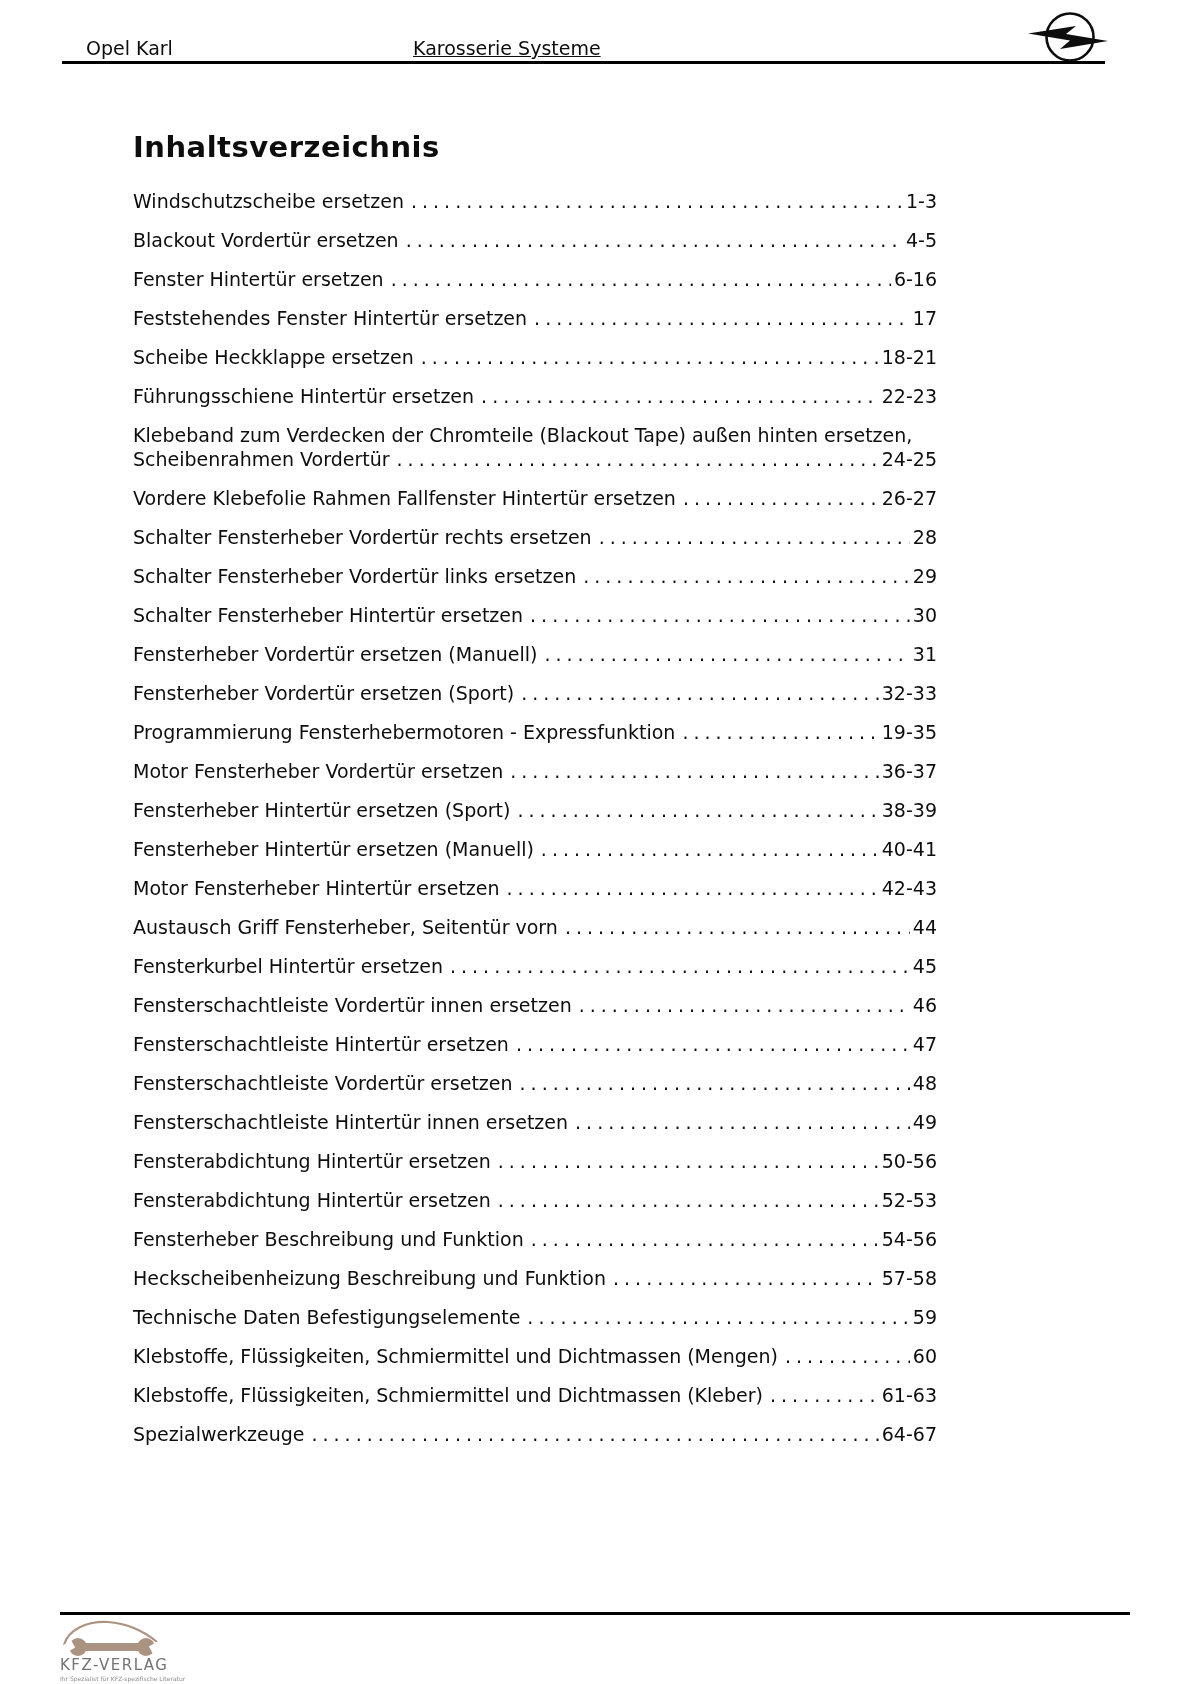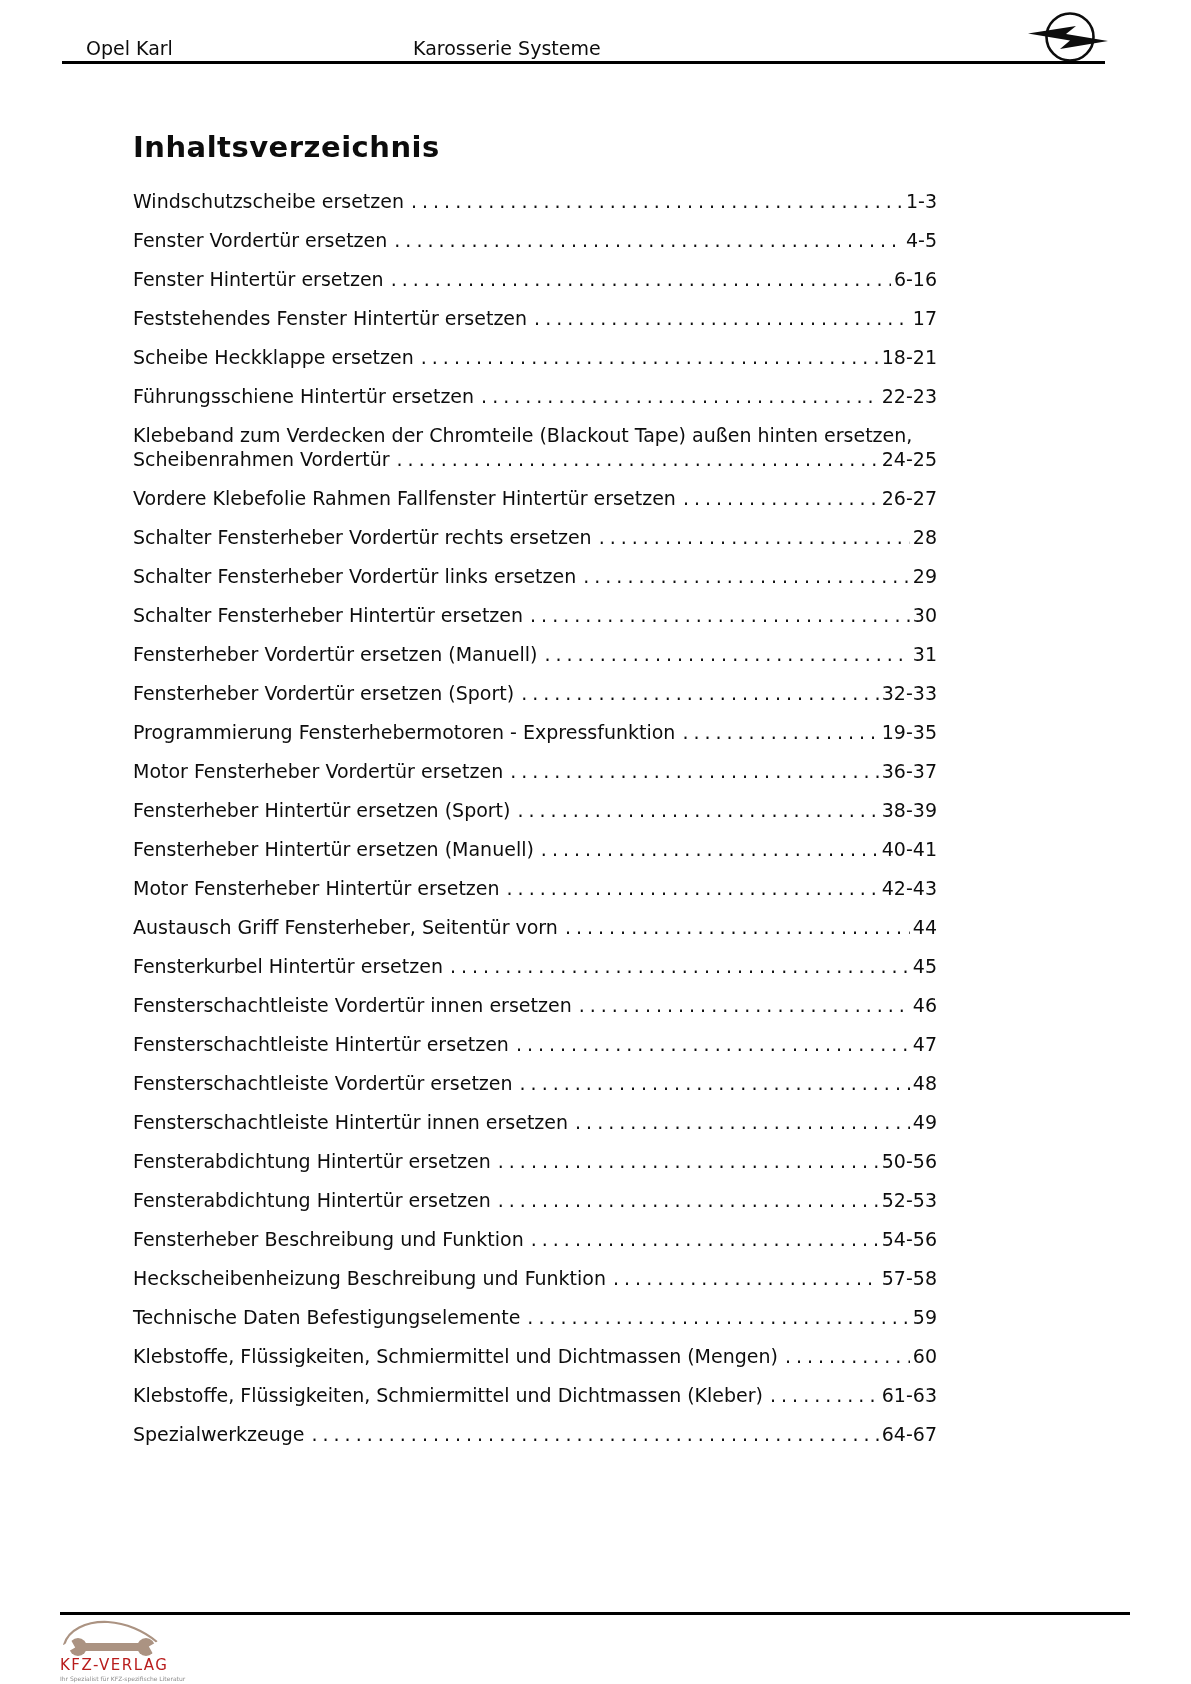--- a/index.html
+++ b/index.html
@@ -6,21 +6,21 @@
   .page {
     position:relative;
     width:1191px; height:1684px;
     background:#ffffff;
     overflow:hidden;
     font-family:"DejaVu Sans","Liberation Sans",sans-serif;
     color:#0d0d0d;
   }
   
   .hdr-left  { position:absolute; left:86px;  top:37px; font-size:19px; white-space:nowrap; }
-  .hdr-center{ position:absolute; left:413px; top:37px; font-size:19px; white-space:nowrap; }
+  .hdr-center{ position:absolute; left:413px; top:37px; font-size:19px; white-space:nowrap;text-decoration:underline; }
   .hdr-rule  { position:absolute; left:62px; top:61px; width:1043px; height:3px; background:#000; }
   .opel-logo { position:absolute; left:1026px; top:8px; width:82px; height:58px; }
   
   main { position:absolute; left:0; top:64px; width:1151px; padding:0; }
   .title {
     margin:66px 0 25px 133px;
     font-size:29px; font-weight:bold; letter-spacing:0.5px;
   }
   .toc { margin:0 214px 0 133px; }
   .toc-entry { margin-bottom:15px; }
@@ -32,21 +32,21 @@
     overflow:hidden; white-space:nowrap;
     font-size:19px; line-height:24px; letter-spacing:5px;
     padding-left:7px;
   }
   .toc-page  { font-size:19px; line-height:24px; white-space:nowrap; flex:0 0 auto; padding-left:3px; }
   
   .ftr-rule { position:absolute; left:60px; top:1612px; width:1070px; height:3px; background:#000; }
   .kfz { position:absolute; left:60px; top:1618px; width:130px; }
   .kfz svg { display:block; }
   .kfz-name {
-    font-size:15px; letter-spacing:1.5px; color:#b91c1c;
+    font-size:15px; letter-spacing:1.5px; color:#737373;
     margin-top:-2px; white-space:nowrap;
   }
   .kfz-tag { font-size:6px; color:#8b8b8b; white-space:nowrap; margin-top:1px; }
 </style>
 </head>
 <body>
 
 <div class="page">
 
   <span class="hdr-left">Opel Karl</span>
@@ -65,21 +65,21 @@
       <div class="toc-line">
         <span class="toc-label">Windschutzscheibe ersetzen</span>
         <span class="toc-dots">................................................................................................................................................................</span>
         <span class="toc-page">1-3</span>
       </div>
     </div>
 
     <div class="toc-entry">
 
       <div class="toc-line">
-        <span class="toc-label">Fenster Vordertür ersetzen</span>
+        <span class="toc-label">Blackout Vordertür ersetzen</span>
         <span class="toc-dots">................................................................................................................................................................</span>
         <span class="toc-page">4-5</span>
       </div>
     </div>
 
     <div class="toc-entry">
 
       <div class="toc-line">
         <span class="toc-label">Fenster Hintertür ersetzen</span>
         <span class="toc-dots">................................................................................................................................................................</span>

